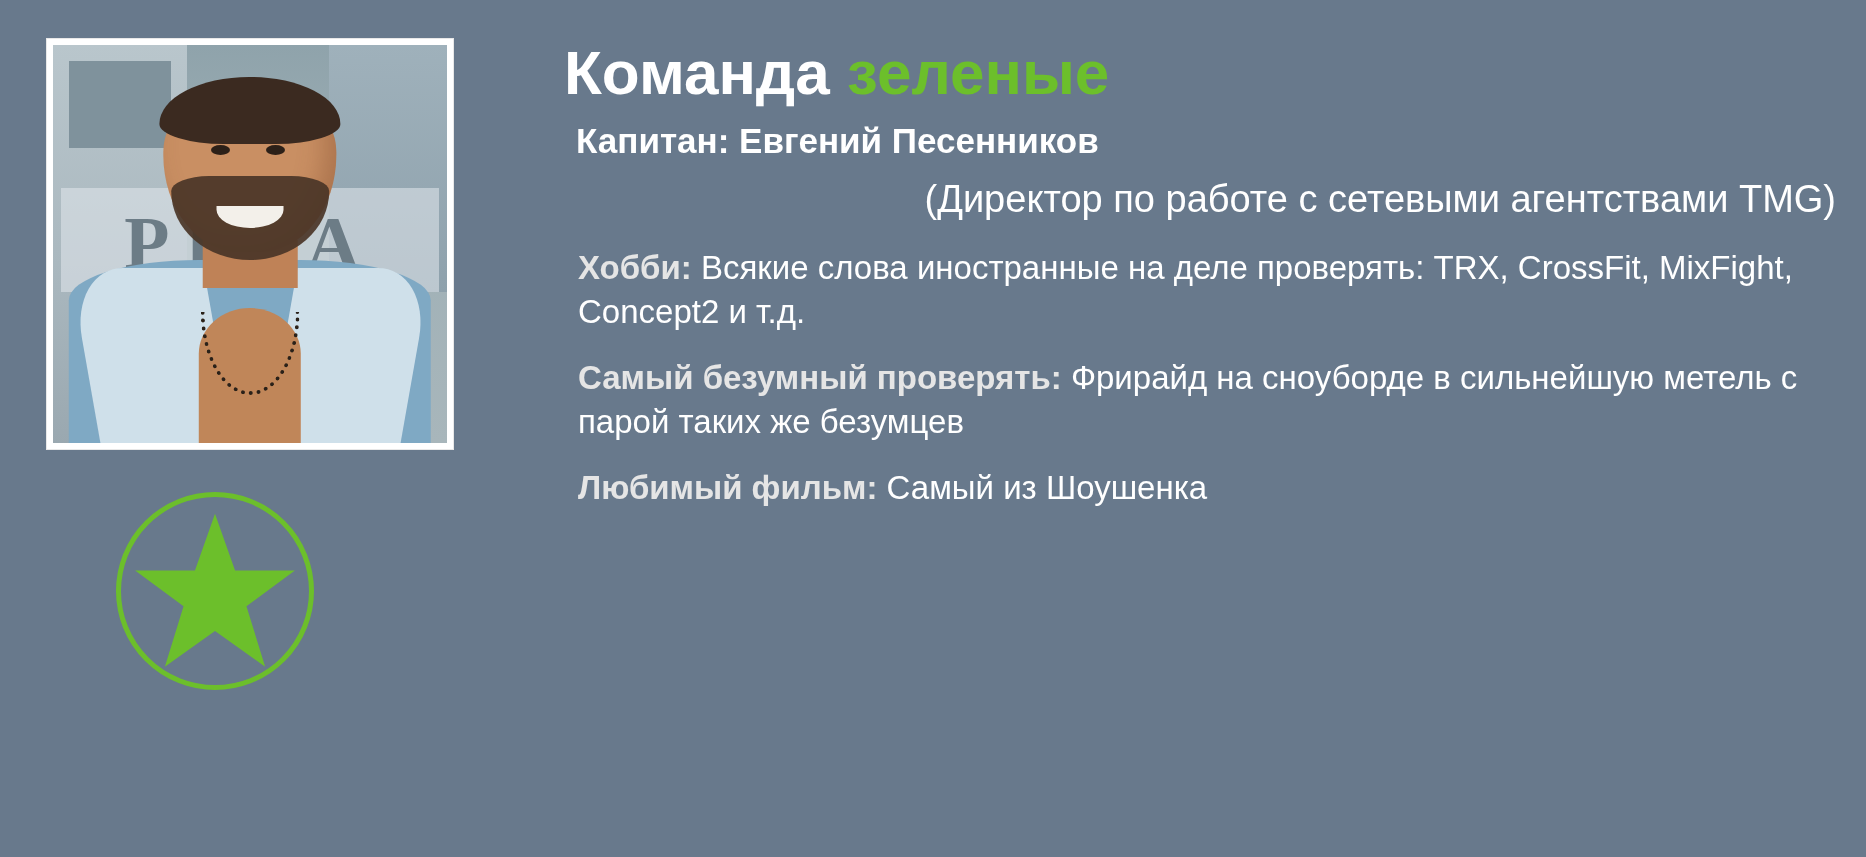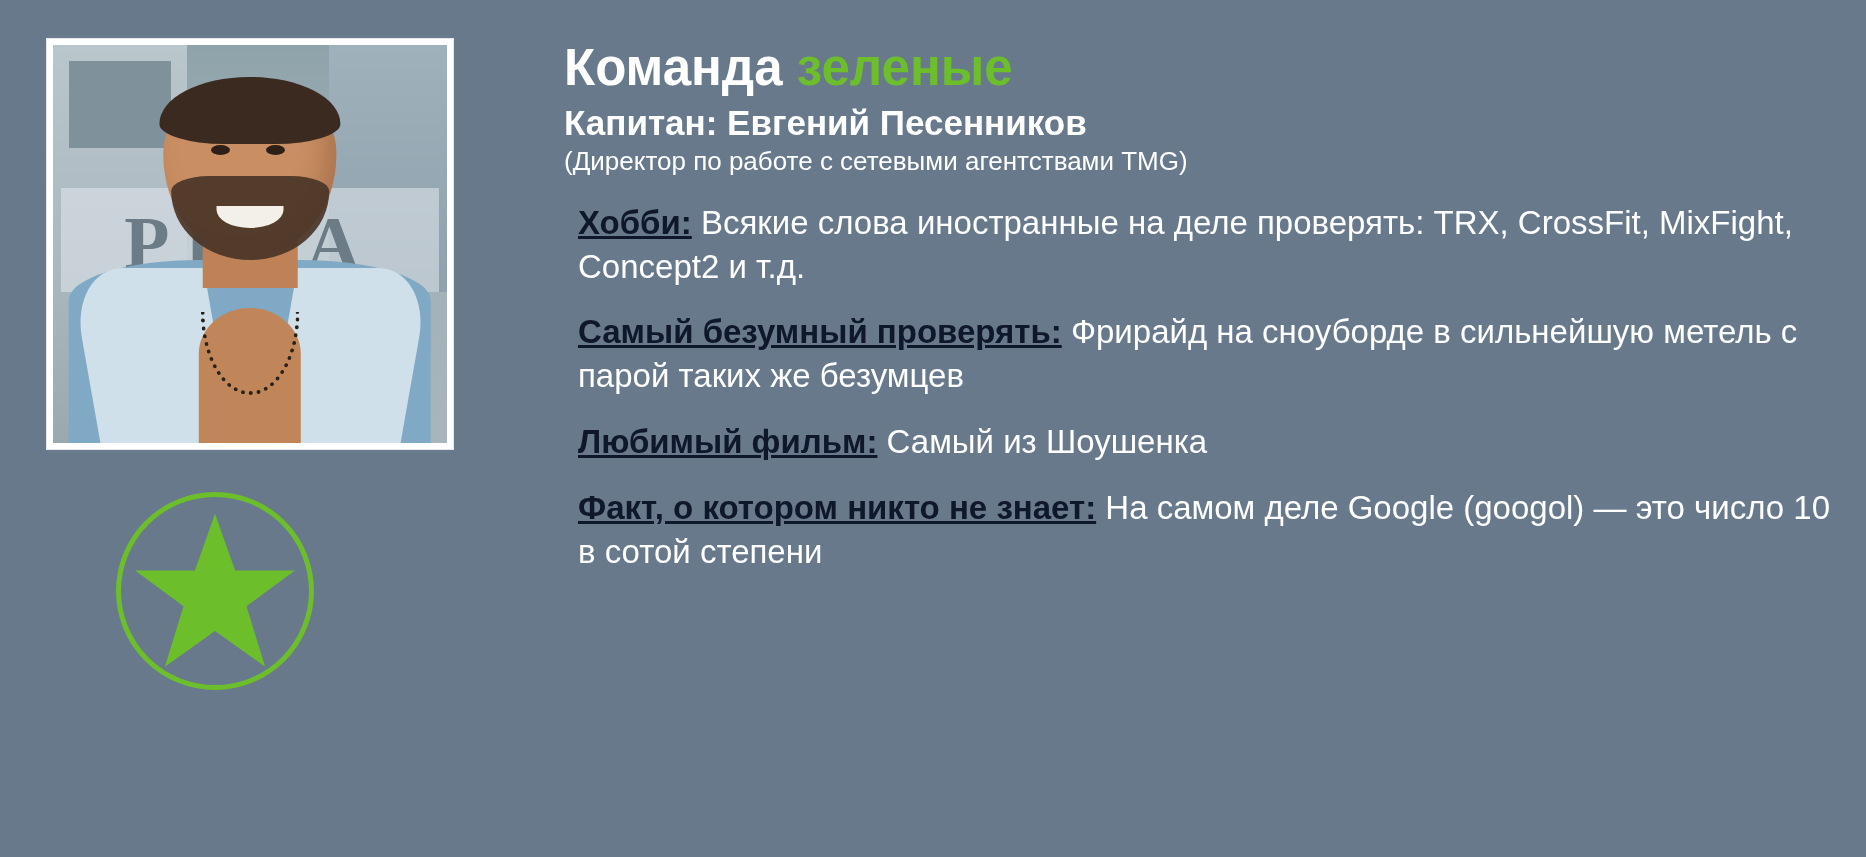--- a/index.html
+++ b/index.html
@@ -211,53 +211,53 @@
   .star-badge svg { display: block; }
 
   
   .right-col {
     flex: 1 1 auto;
     padding-left: 103px;
     padding-top: 2px;
     box-sizing: border-box;
   }
   .title {
-    font-size: 51px;
+    font-size: 62px;
     font-weight: bold;
     line-height: 1.08;
     margin: 0 0 6px 0;
     white-space: nowrap;
   }
   .title .accent { color: #6cbf2b; }
   .captain {
     font-size: 35px;
     font-weight: bold;
     line-height: 1.25;
-    margin: 0;
+    margin: 12px;
   }
   .role {
-    font-size: 26px;
+    font-size: 38px;
     font-weight: normal;
     line-height: 1.3;
     margin: 0 0 22px 0;
+    text-align: right;
   }
   .facts {
     padding-left: 14px;
   }
   .fact {
     font-size: 33px;
     line-height: 1.33;
     margin: 0 0 22px 0;
     max-width: 1290px;
   }
   .fact:last-child { margin-bottom: 0; }
   .fact .label {
-    color: #0f172a;
+    color: #e5e5e5;
     font-weight: bold;
-    text-decoration: underline;
   }
   .fact .value {
     color: #ffffff;
   }
 </style>
 </head>
 <body>
 
 <div class="slide">
 
@@ -311,21 +311,18 @@
 
       <p class="fact">
         <span class="label">Самый безумный проверять:</span><span class="value"> Фрирайд на сноуборде в сильнейшую метель с парой таких же безумцев</span>
       </p>
 
       <p class="fact">
         <span class="label">Любимый фильм:</span><span class="value"> Самый из Шоушенка</span>
       </p>
 
 
-      <p class="fact">
-        <span class="label">Факт, о котором никто не знает:</span><span class="value"> На самом деле Google (googol) — это число 10 в сотой степени</span>
-      </p>
 
     </div>
 
   </div>
 
 </div>
 
 </body></html>

